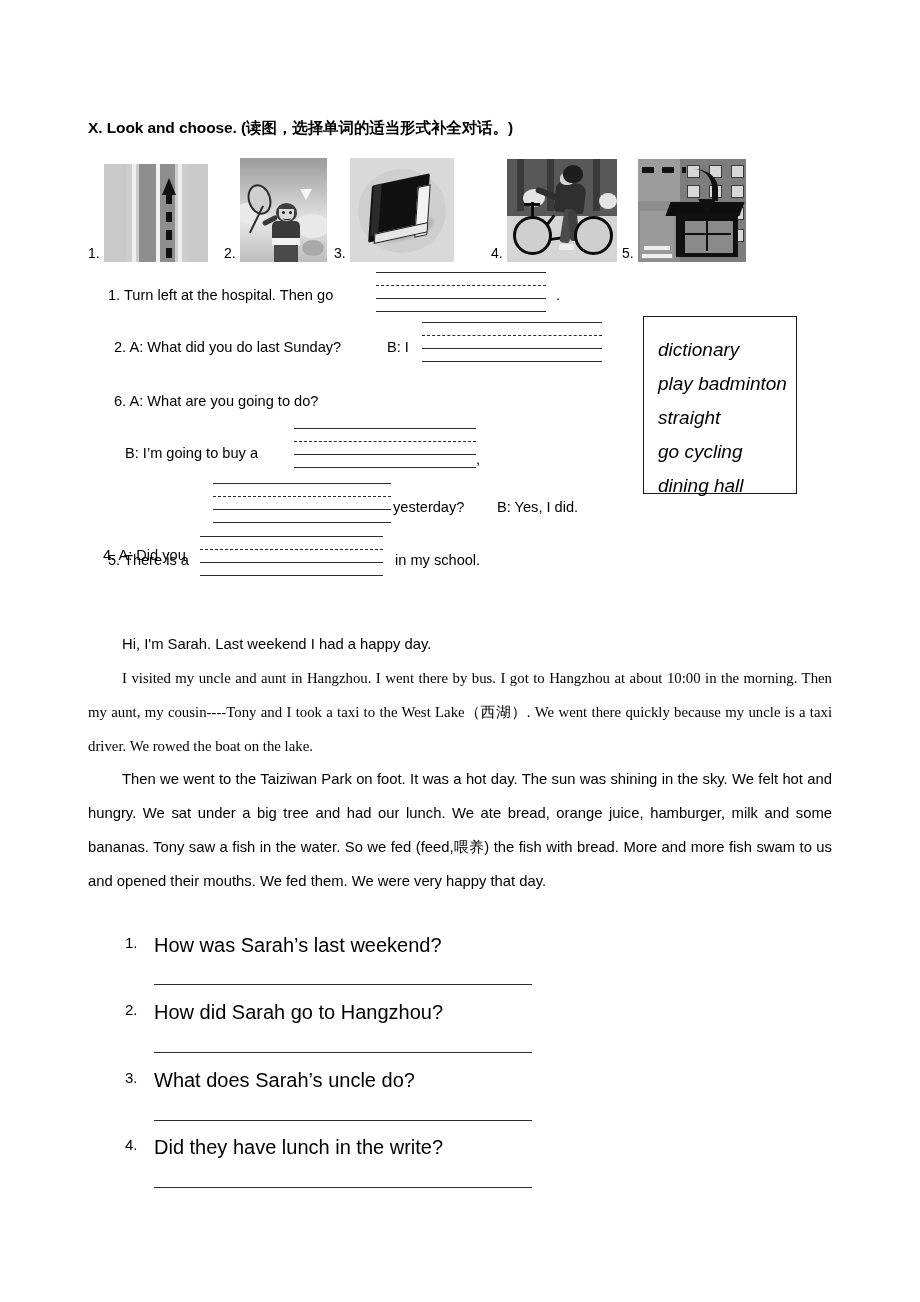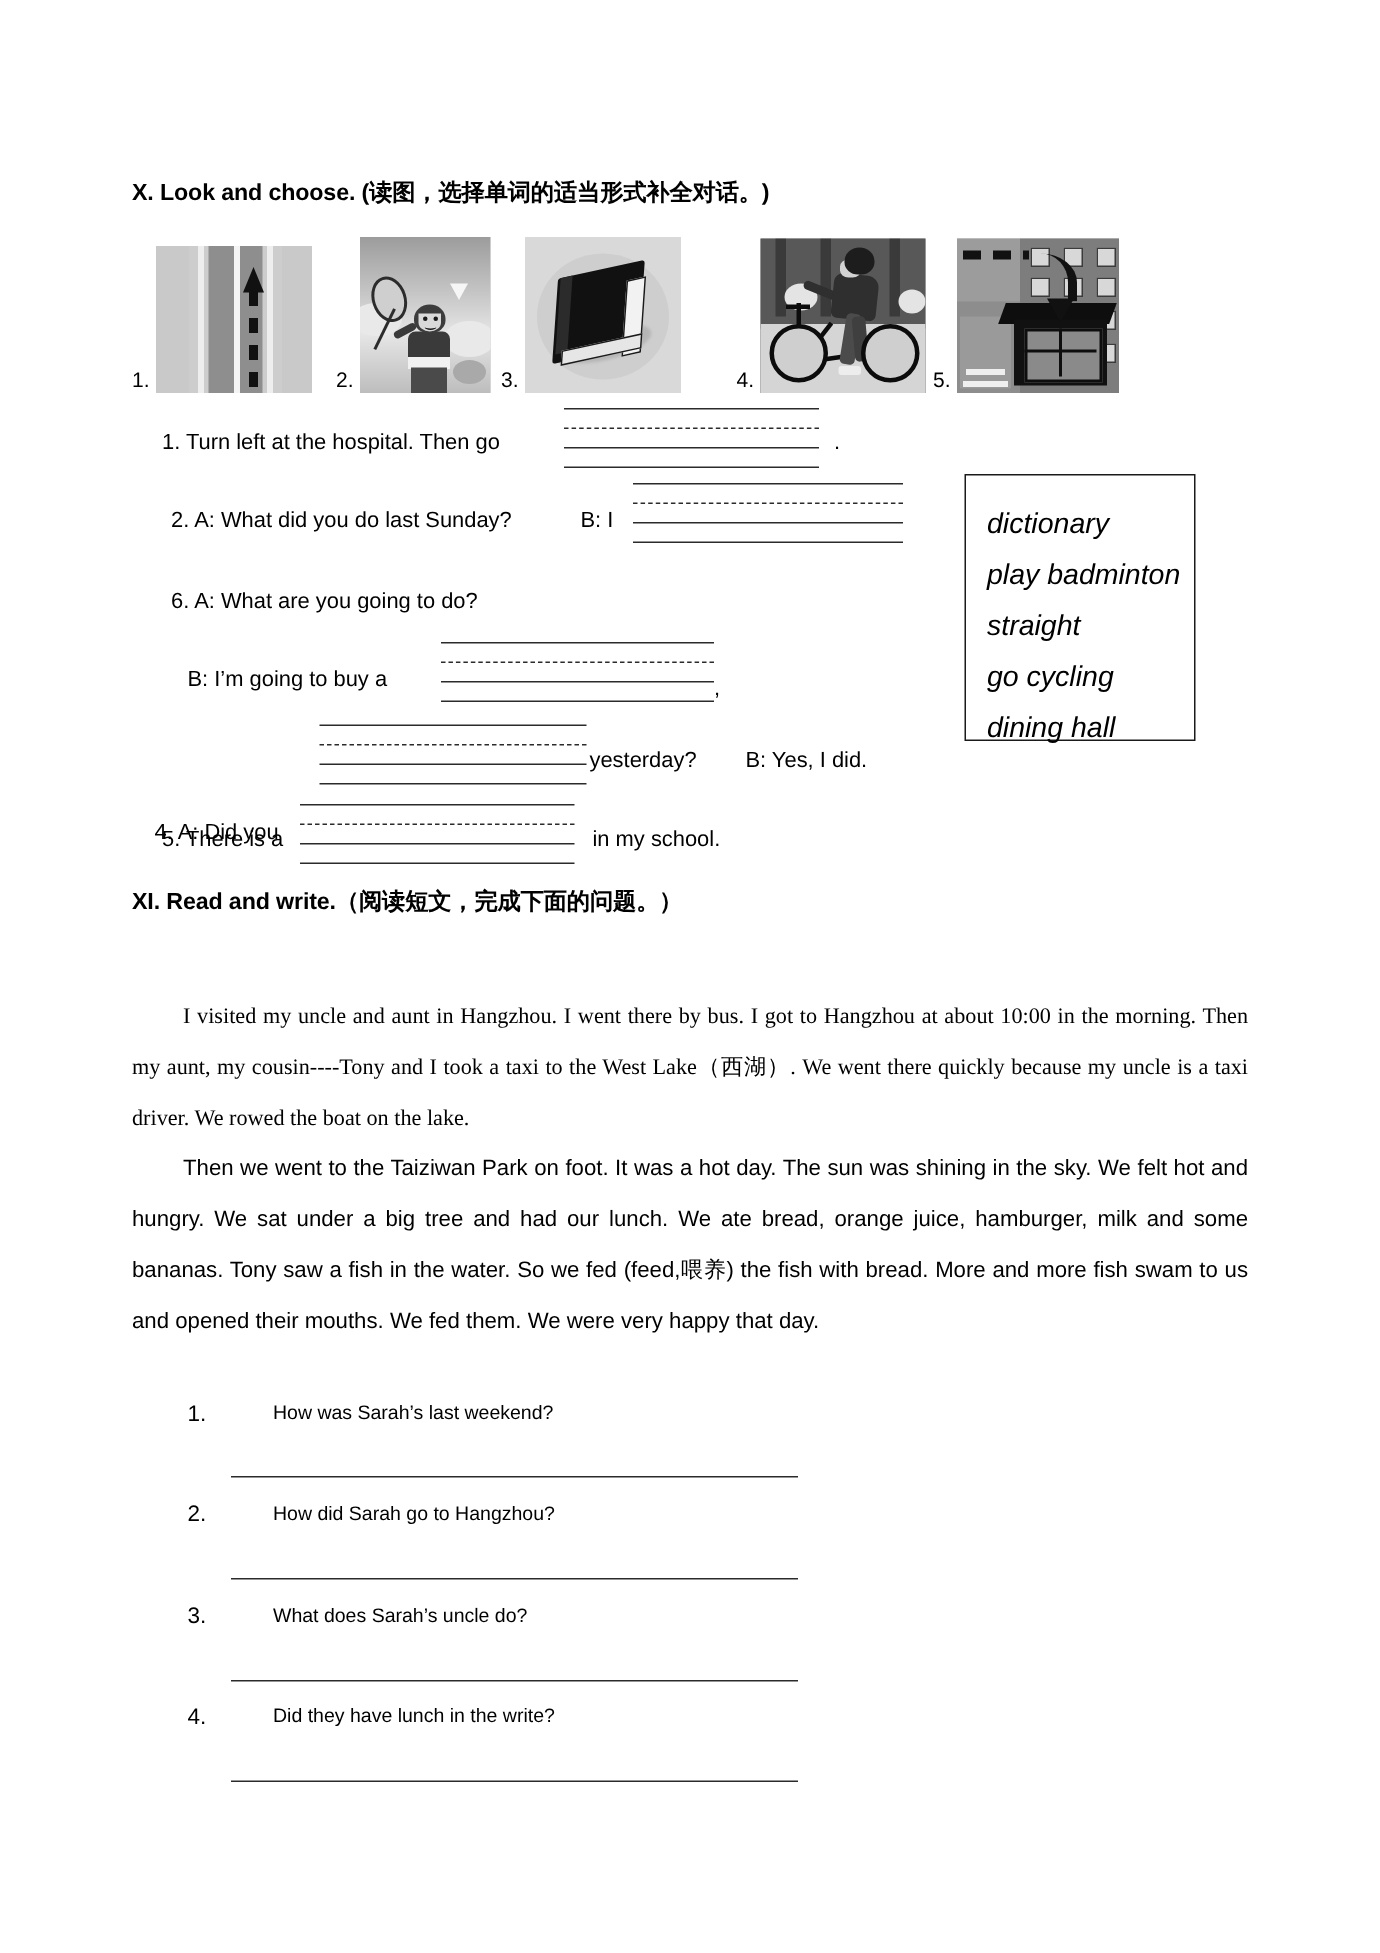--- a/index.html
+++ b/index.html
@@ -188,23 +188,22 @@
     width: 744px;
     font-size: 14.8px;
     line-height: 34px;
     text-align: justify;
   }
   #para1 { top: 627px; font-family: Liberation Serif, serif; }
   #para2 { top: 762px; }
   .indent { display:inline-block; width: 34px; }
   .q-text {
     position: absolute;
-    font-size: 13px;
+    font-size: 20px;
     white-space: nowrap;
-    margin-left: 28px;
   }
   .q-num { position: absolute; font-size: 15px; }
   .q-rule {
     position: absolute;
     left: 154px;
     width: 378px;
     border-top: 1.3px solid #2b2b2b;
     height: 0;
   }
 </style>
@@ -371,22 +370,24 @@
   <div class="ex-line" style="left:395px; top:553px;">in my school.</div>
 
   <div id="word-bank">
     <div class="wb-item">dictionary</div>
     <div class="wb-item">play badminton</div>
     <div class="wb-item">straight</div>
     <div class="wb-item">go cycling</div>
     <div class="wb-item">dining hall</div>
   </div>
 
-  <div class="section-heading" id="heading-xi">XI. Read and write.（阅读短文，完成下面的问题。）</div>
-
+
+  <div class="passage" id="para0" style="top:627px;">
+    <span class="indent"></span><span>Hi, I'm Sarah. Last weekend I had a happy day.</span>
+  </div>
 
   <div class="passage" id="para1" style="top:661px;">
     <span class="indent"></span><span>I visited my uncle and aunt in Hangzhou. I went there by bus. I got to Hangzhou at about 10:00 in the morning. Then my aunt, my cousin----Tony and I took a taxi to the West Lake（西湖）. We went there quickly because my uncle is a taxi driver. We rowed the boat on the lake.</span>
   </div>
 
   <div class="passage" id="para2" style="top:762px;">
     <span class="indent"></span><span>Then we went to the Taiziwan Park on foot. It was a hot day. The sun was shining in the sky. We felt hot and hungry. We sat under a big tree and had our lunch. We ate bread, orange juice, hamburger, milk and some bananas. Tony saw a fish in the water. So we fed (feed,喂养) the fish with bread. More and more fish swam to us and opened their mouths. We fed them. We were very happy that day.</span>
   </div>
 
   <div class="q-num" style="left:125px; top:934px;">1.</div>

